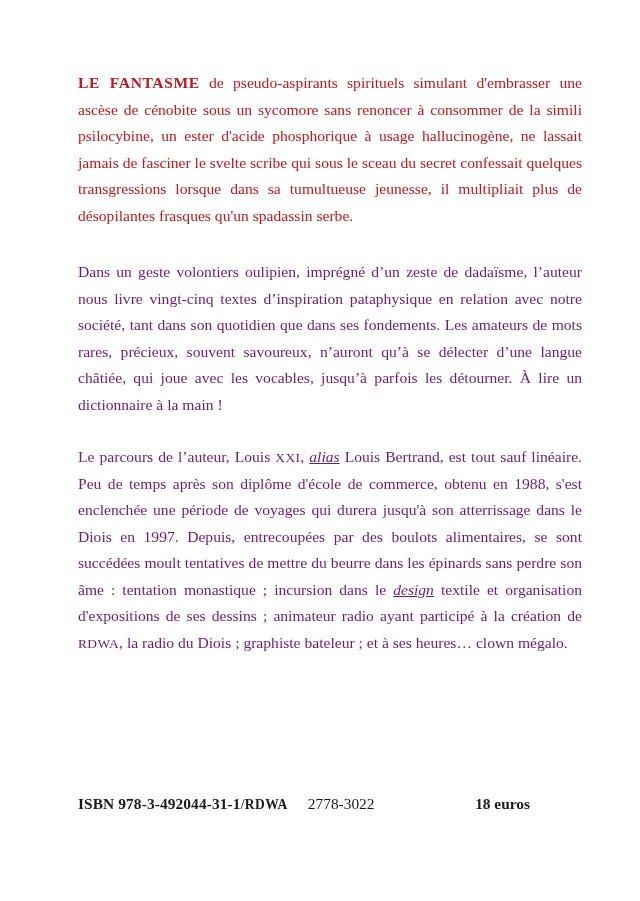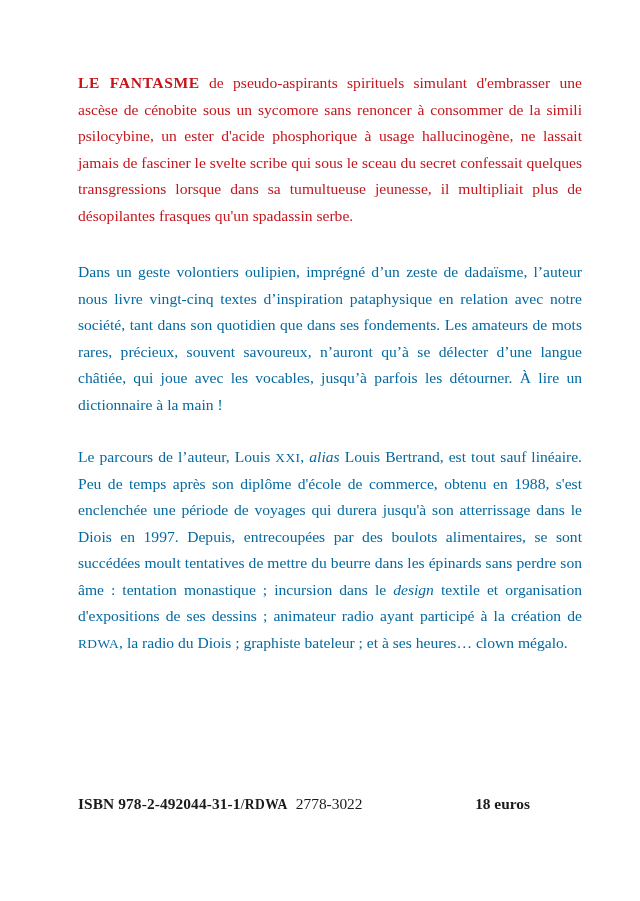--- a/index.html
+++ b/index.html
@@ -34,23 +34,24 @@
   .blurb .lead {
     font-weight: bold;
     letter-spacing: 0.6px;
   }
   .smallcaps {
     font-size: 0.86em;
     letter-spacing: 0.4px;
   }
   .ital {
     font-style: italic;
+    text-decoration: underline;
   }
   .body-para {
-    color: #0369a1;
+    color: #701a75;
   }
   .footer {
     position: absolute;
     left: 78px;
     right: 58px;
     top: 795px;
     display: flex;
     align-items: baseline;
     font-size: 15.4px;
   }
@@ -61,21 +62,21 @@
   .slash {
     font-weight: normal;
   }
   .issn-label {
     font-weight: bold;
     font-size: 0.88em;
     letter-spacing: 0.4px;
   }
   .issn-num {
     font-weight: normal;
-    margin-left: 8px;
+    margin-left: 20px;
   }
   .price {
     font-weight: bold;
     margin-left: auto;
     padding-right: 52px;
   }
   .footer-left {
     white-space: nowrap;
   }
 </style>
@@ -84,17 +85,17 @@
 
 <div class="page">
 
   <p class="para blurb"><span class="lead">LE FANTASME</span><span> de pseudo-aspirants spirituels simulant d'embrasser une ascèse de cénobite sous un sycomore sans renoncer à consommer de la simili psilocybine, un ester d'acide phosphorique à usage hallucinogène, ne lassait jamais de fasciner le svelte scribe qui sous le sceau du secret confessait quelques transgressions lorsque dans sa tumultueuse jeunesse, il multipliait plus de désopilantes frasques qu'un spadassin serbe.</span></p>
 
   <p class="para body-para">Dans un geste volontiers oulipien, imprégné d’un zeste de dadaïsme, l’auteur nous livre vingt-cinq textes d’inspiration pataphysique en relation avec notre société, tant dans son quotidien que dans ses fondements. Les amateurs de mots rares, précieux, souvent savoureux, n’auront qu’à se délecter d’une langue châtiée, qui joue avec les vocables, jusqu’à parfois les détourner. À lire un dictionnaire à la main !</p>
 
   <p class="para body-para"><span>Le parcours de l’auteur, Louis </span><span class="smallcaps">XXI</span><span>, </span><span class="ital">alias</span><span> Louis Bertrand, est tout sauf linéaire. Peu de temps après son diplôme d'école de commerce, obtenu en 1988, s'est enclenchée une période de voyages qui durera jusqu'à son atterrissage dans le Diois en 1997. Depuis, entrecoupées par des boulots alimentaires, se sont succédées moult tentatives de mettre du beurre dans les épinards sans perdre son âme : tentation monastique ; incursion dans le </span><span class="ital">design</span><span> textile et organisation d'expositions de ses dessins ; animateur radio ayant participé à la création de </span><span class="smallcaps">RDWA</span><span>, la radio du Diois ; graphiste bateleur ; et à ses heures… clown mégalo.</span></p>
 
   <div class="footer">
-    <span class="footer-left"><span class="isbn">ISBN 978-2-492044-31-1</span><span class="slash">/</span><span class="issn-label">RDWA</span><span class="issn-num">2778-3022</span></span>
+    <span class="footer-left"><span class="isbn">ISBN 978-3-492044-31-1</span><span class="slash">/</span><span class="issn-label">RDWA</span><span class="issn-num">2778-3022</span></span>
     <span class="price">18 euros</span>
   </div>
 
 </div>
 
 </body></html>

